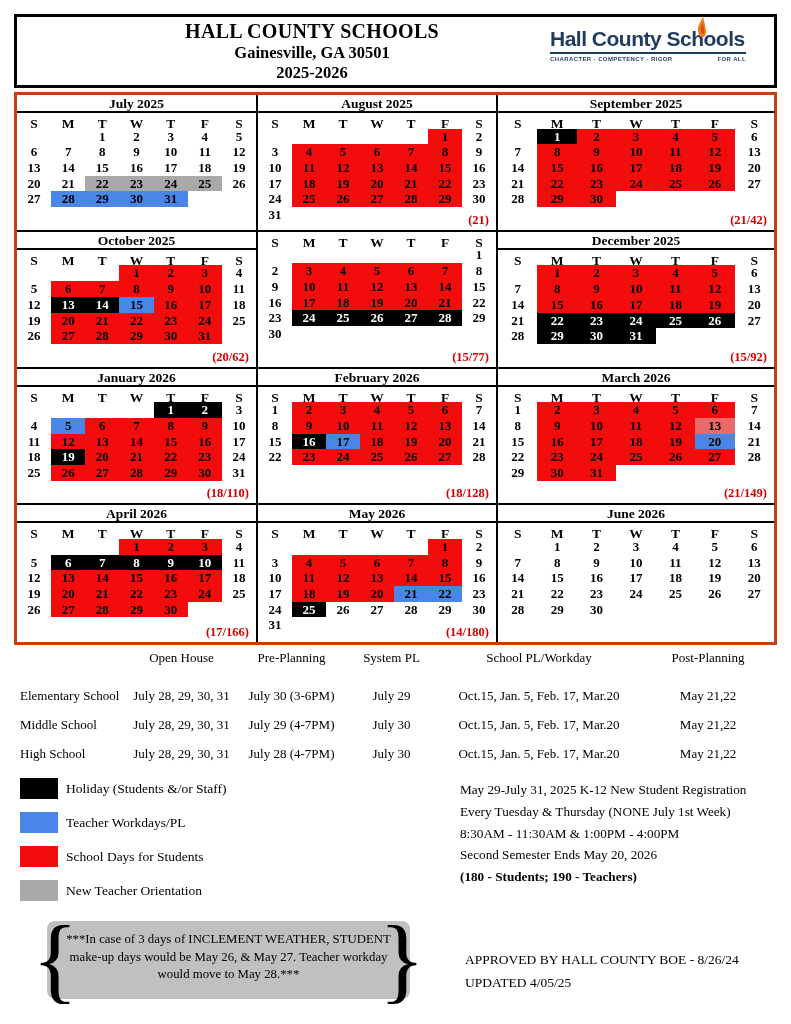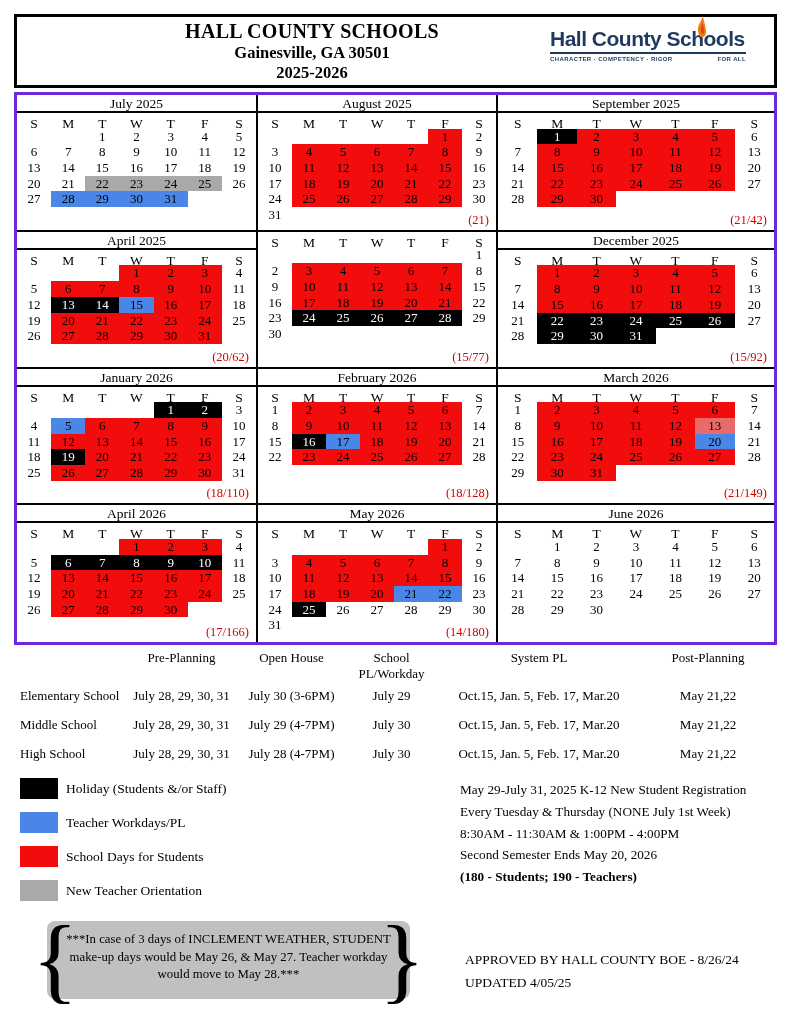--- a/index.html
+++ b/index.html
@@ -10,22 +10,22 @@
   #header-box { position:absolute; left:14px; top:14px; width:763px; height:74px; border:3px solid #000; }
   #title-block { position:absolute; left:55px; top:3px; width:480px; text-align:center; }
   #title-block .t1 { font-size:20px; font-weight:bold; letter-spacing:.3px; }
   #title-block .t2, #title-block .t3 { font-size:16.5px; font-weight:bold; }
   #logo { position:absolute; right:28px; top:10px; width:196px; font-family:"Liberation Sans", sans-serif; }
   #logo .lg-text { color:#1f3a5f; font-size:21px; font-weight:bold; letter-spacing:-0.5px; border-bottom:2px solid #1f3a5f; padding-bottom:1px; white-space:nowrap; }
   #logo .lg-tag { display:flex; justify-content:space-between; color:#1f3a5f; font-size:6px; letter-spacing:.4px; margin-top:2px; font-weight:bold; }
   #flame { position:absolute; top:-11px; right:36px; }
 
   
-  #calendar-grid { position:absolute; left:14px; top:92px; width:763px; height:553px; border:3px solid #6d28d9;
-    display:grid; grid-template-columns:241px 240px 1fr; grid-template-rows:repeat(4, 1fr); }
+  #calendar-grid { position:absolute; left:14px; top:92px; width:763px; height:553px; border:3px solid #c2410c;
+    display:grid; grid-template-columns:241px 240px 1fr; grid-template-rows:repeat(4, 1fr);font-weight:bold; }
   .month { position:relative; border-right:2.5px solid #000; border-bottom:2.5px solid #000; overflow:hidden; }
   .month:nth-child(3n) { border-right:none; }
   .month:nth-child(n+10) { border-bottom:none; }
   .mtitle { height:18px; line-height:18px; text-align:center; font-size:13.5px; border-bottom:2.5px solid #000; }
   .mgrid { display:grid; grid-template-columns:repeat(7, 1fr); grid-auto-rows:15.7px; }
   .dow { height:19px; line-height:21px; text-align:center; font-size:13.5px; }
   .day { text-align:center; font-size:13px; line-height:15.7px; }
   .mcount { position:absolute; bottom:2px; right:7px; font-size:12.5px; color:#d40000; }
 
   
@@ -226,21 +226,21 @@
           <div class="day" style="background: rgb(242, 12, 12);">29</div>
           <div class="day" style="background: rgb(242, 12, 12);">30</div>
           <div class="day"></div>
           <div class="day"></div>
           <div class="day"></div>
           <div class="day"></div>
         </div>
         <div class="mcount">(21/42)</div>
       </div>
       <div class="month">
-        <div class="mtitle">April 2025</div>
+        <div class="mtitle">October 2025</div>
         <div class="mgrid">
           <div class="dow">S</div>
           <div class="dow">M</div>
           <div class="dow">T</div>
           <div class="dow">W</div>
           <div class="dow">T</div>
           <div class="dow">F</div>
           <div class="dow">S</div>
           <div class="day"></div>
           <div class="day"></div>
@@ -666,24 +666,24 @@
           <div class="day"></div>
           <div class="day"></div>
           <div class="day"></div>
           <div class="day"></div>
         </div>
       </div>
     </div>
 
   <div id="schedule">
     <div class="hcell"></div>
+    <div class="hcell">Open House</div>
     <div class="hcell">Pre-Planning</div>
-    <div class="hcell">Open House</div>
+    <div class="hcell">System PL</div>
     <div class="hcell">School PL/Workday</div>
-    <div class="hcell">System PL</div>
     <div class="hcell">Post-Planning</div>
 
     <div class="rlabel">Elementary School</div>
     <div class="cell">July 28, 29, 30, 31</div>
     <div class="cell">July 30 (3-6PM)</div>
     <div class="cell">July 29</div>
     <div class="cell">Oct.15, Jan. 5, Feb. 17, Mar.20</div>
     <div class="cell">May 21,22</div>
 
     <div class="rlabel">Middle School</div>

